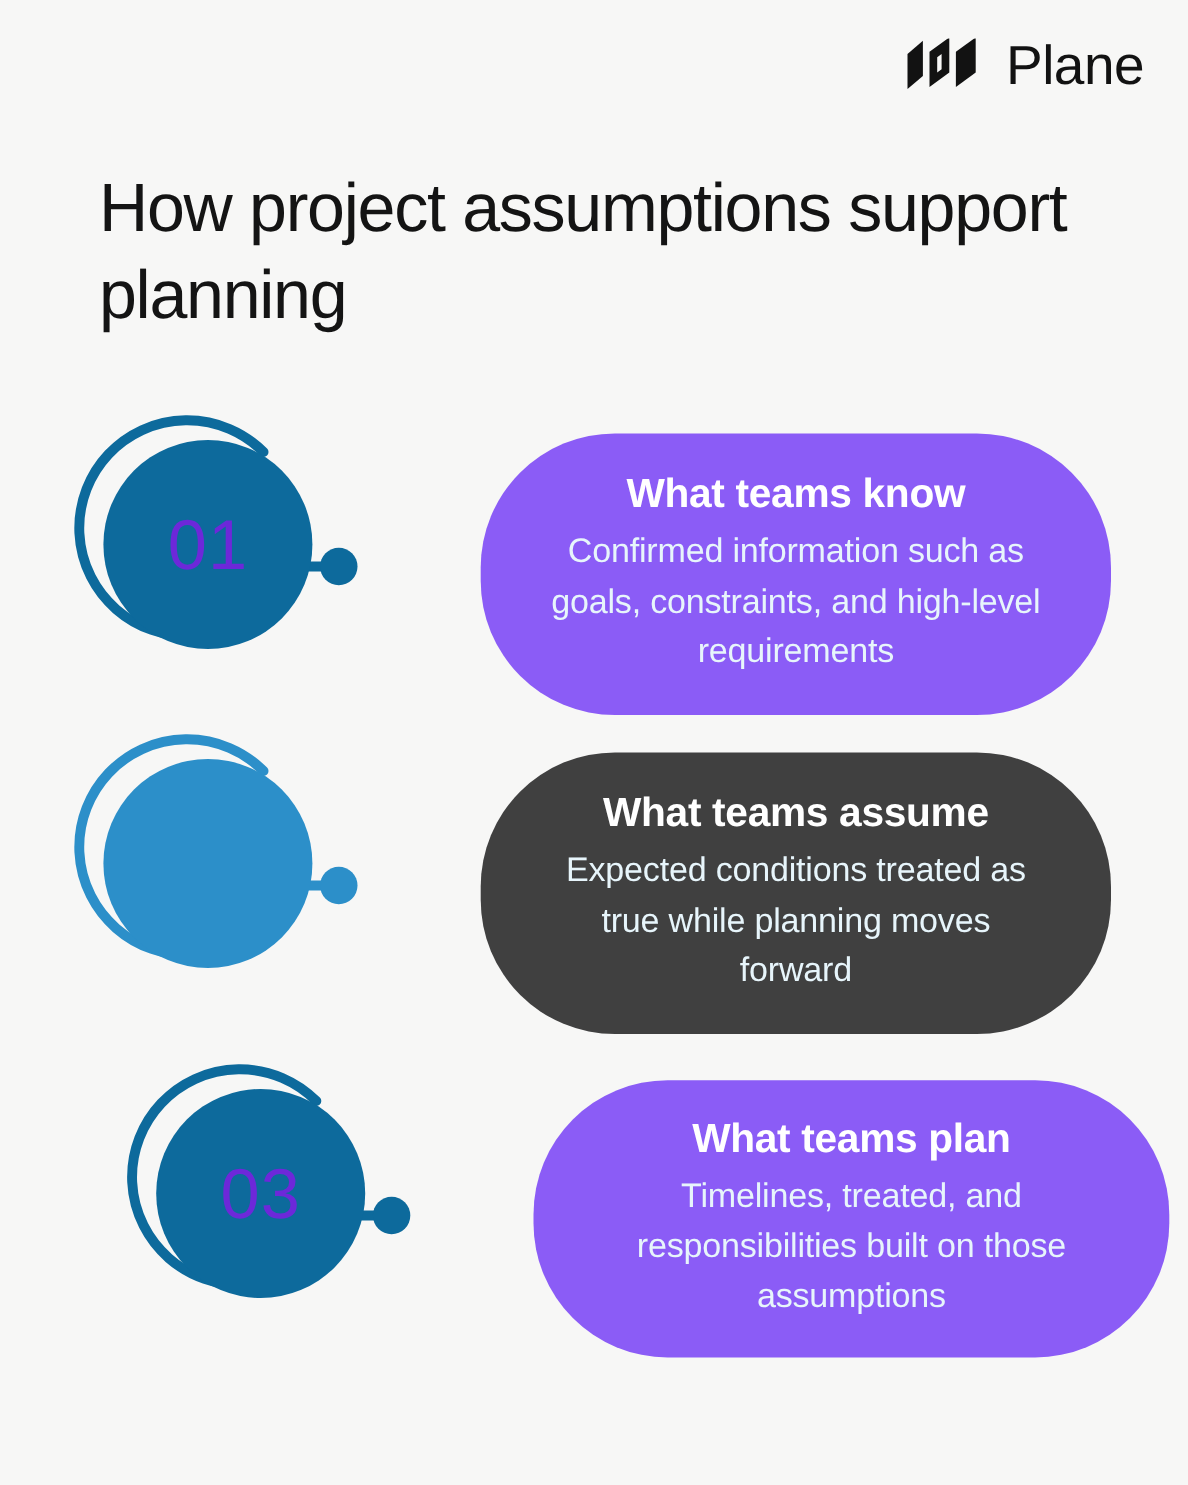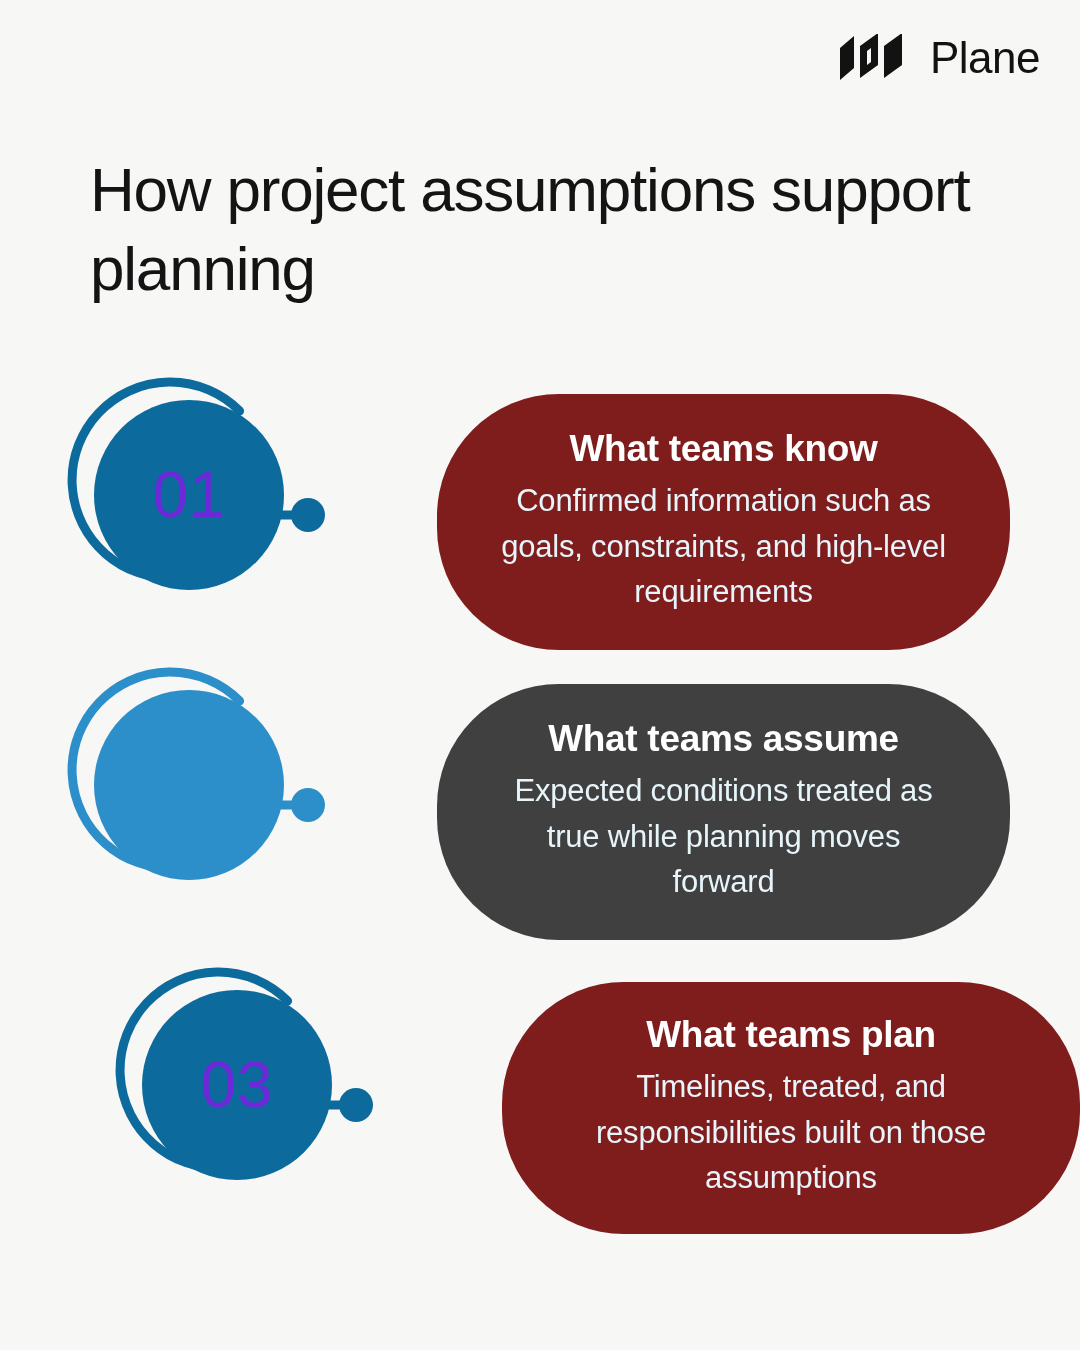--- a/index.html
+++ b/index.html
@@ -11,21 +11,21 @@
   }
   .page { position:relative; width:1080px; height:1350px; background:#f7f7f6; }
 
   
   .brand {
     position:absolute; top:34px; right:40px;
     display:flex; align-items:center; gap:14px;
   }
   .brand-mark { width:78px; height:48px; display:block; }
   .brand-name {
-    font-size:44px; font-weight:400; color:#121212;
+    font-size:50px; font-weight:400; color:#121212;
     letter-spacing:-0.5px; line-height:1;
   }
 
   
   .title {
     position:absolute; top:150px; left:90px; width:900px;
     text-align:left;
     font-size:62px; font-weight:400; color:#141414;
     line-height:1.28; letter-spacing:-1.2px;
   }
@@ -51,36 +51,36 @@
   }
 
   
   .card {
     position:absolute; left:437px; top:24px;
     width:573px;
     border-radius:122px;
     padding:30px 56px 32px;
     text-align:center;
   }
-  .card.dark { background:#7f1d1d; }
+  .card.dark { background:#8b5cf6; }
   .card.light { background:#404040; }
   .card-head {
     font-size:37px; font-weight:700; color:#ffffff;
     line-height:1.25; letter-spacing:-0.3px;
     margin-bottom:6px;
   }
   .card-body {
     font-size:31px; font-weight:400; color:#e7f5fb;
     line-height:1.46; letter-spacing:-0.2px;
   }
 
   
   .row.r1 .card { top:24px; padding:32px 54px 36px; }
   .row.r2 .card { top:24px; left:437px; width:573px; padding:32px 60px 36px; }
-  .row.r3 .card { top:22px; left:454px; width:578px; padding:30px 50px 34px; }
+  .row.r3 .card { top:22px; left:437px; width:578px; padding:30px 50px 34px; }
 </style>
 </head>
 <body>
 
 <div class="page">
 
   <div class="brand">
     <svg class="brand-mark" viewBox="0 0 78 48">
       <polygon points="2,14 16,2 16,34 2,46" fill="#121212"></polygon>
       <path d="M22,12 L40,-1 L40,31 L22,44 Z M29,17 L33,14 L33,28 L29,31 Z" fill="#121212" fill-rule="evenodd"></path>

